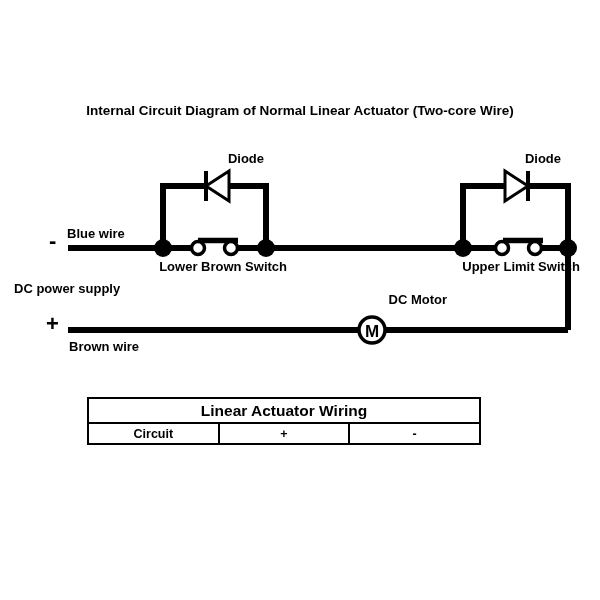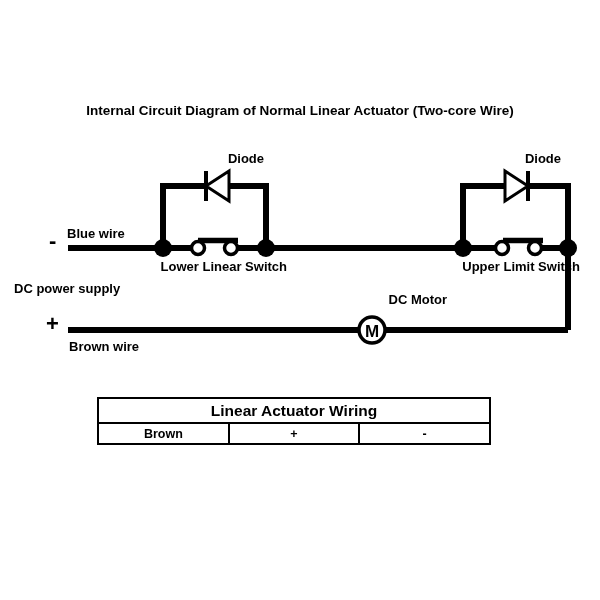--- a/index.html
+++ b/index.html
@@ -19,21 +19,21 @@
   #minus-label{top:233px;left:49px;font-size:22px;}
   #lower-limit-label{top:259px;left:139px;width:148px;}
   #upper-limit-label{top:259px;left:432px;width:148px;}
   #dc-power-label{top:281px;left:14px;}
   #dc-motor-label{top:292px;left:297px;width:150px;}
   #plus-label{top:316px;left:46px;font-size:22px;}
   #brown-wire-label{top:339px;left:69px;}
   svg{position:absolute;top:0;left:0;}
 
   #wiring-table{
-    position:absolute;top:397px;left:97px;width:394px;
+    position:absolute;top:397px;left:87px;width:394px;
     border-collapse:collapse;table-layout:fixed;
   }
   #wiring-table td{
     border:2px solid #000;text-align:center;vertical-align:middle;
     font-weight:bold;font-size:12.5px;padding:0;height:19px;
   }
   #wiring-table td.tbl-title{font-size:15.5px;height:23px;}
 </style>
 </head>
 <body>
@@ -84,33 +84,33 @@
       <circle cx="372" cy="330" r="13" fill="#fff" stroke="#000" stroke-width="3.5"></circle>
       <text x="372" y="336.5" text-anchor="middle" font-family="Liberation Sans, sans-serif" font-weight="bold" font-size="17" fill="#000">M</text>
     </g>
   </svg>
 
   <div class="lbl" id="title">Internal Circuit Diagram of Normal Linear Actuator (Two-core Wire)</div>
   <div class="lbl center" id="diode-label-left">Diode</div>
   <div class="lbl center" id="diode-label-right">Diode</div>
   <div class="lbl" id="blue-wire-label">Blue wire</div>
   <div class="lbl" id="minus-label">-</div>
-  <div class="lbl center" id="lower-limit-label">Lower Linear Switch</div>
+  <div class="lbl center" id="lower-limit-label">Lower Brown Switch</div>
   <div class="lbl" id="dc-power-label">DC power supply</div>
   <div class="lbl center" id="upper-limit-label">Upper Limit Switch</div>
   <div class="lbl center" id="dc-motor-label">DC Motor</div>
   <div class="lbl" id="plus-label">+</div>
   <div class="lbl" id="brown-wire-label">Brown wire</div>
 
   <table id="wiring-table">
     <tbody>
       <tr>
         <td colspan="3" class="tbl-title">Linear Actuator Wiring</td>
       </tr>
       <tr>
-        <td>Brown</td>
+        <td>Circuit</td>
         <td>+</td>
         <td>-</td>
       </tr>
     </tbody>
   </table>
 
 </div>
 
 </body></html>

